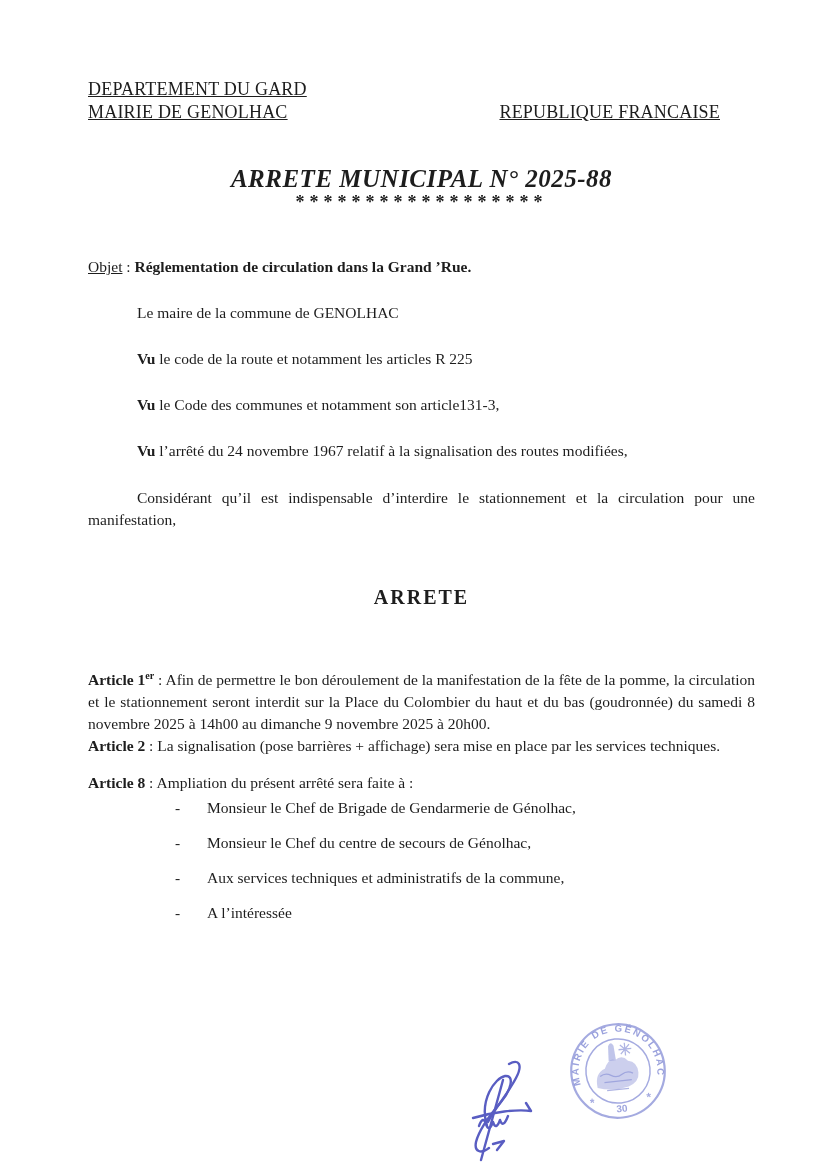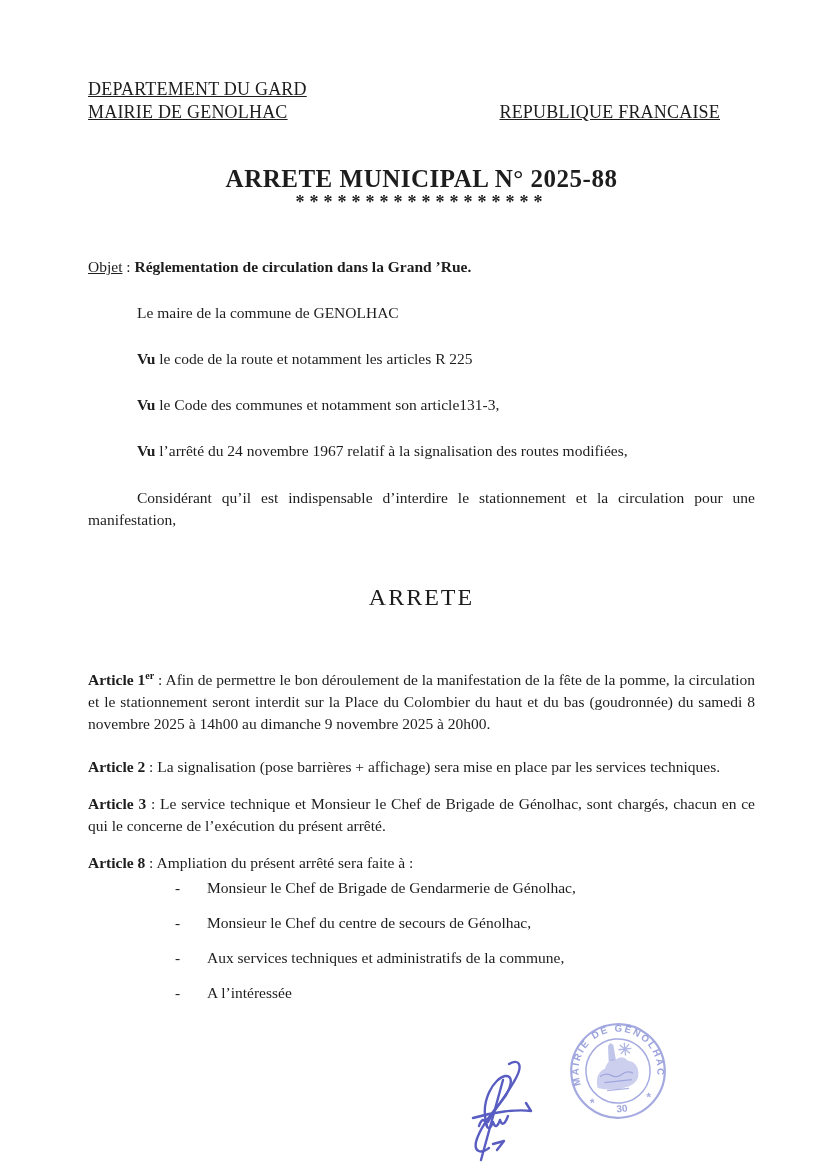--- a/index.html
+++ b/index.html
@@ -27,47 +27,48 @@
   .hdr-right { margin-right: 35px; }
 
   
   .title {
     margin-top: 41px;
     text-align: center;
     font-weight: bold;
     font-size: 25px;
     line-height: 28px;
     letter-spacing: 0.5px;
+    font-style: italic;
   }
   .stars {
     text-align: center;
     font-weight: bold;
     font-size: 18px;
     line-height: 19px;
     letter-spacing: 5px;
   }
 
   
   p { margin: 0; }
   .bt { font-size: 15.5px; line-height: 22px; }
   .objet { margin-top: 44px; }
   .preamble { margin-top: 24px; }
   .ind { text-indent: 49px; margin-top: 24px; }
   .considerant { margin-top: 25px; text-align: justify; }
   .arrete {
     margin-top: 51px;
     text-align: center;
-    font-weight: normal;
-    font-size: 24px;
+    font-weight: bold;
+    font-size: 20px;
     line-height: 30px;
     letter-spacing: 2px;
   }
   .art { text-align: justify; }
   .art1 { margin-top: 53px; }
-  .art2 { margin-top: 21px; }
+  .art2 { }
   .art3 { margin-top: 15px; }
   .art4 { margin-top: 15px; }
   sup { font-size: 0.65em; }
 
   
   .li { display: flex; margin-top: 13px; }
   .li-first { margin-top: 3px; }
   .li .dash { margin-left: 87px; width: 32px; }
 
   
@@ -119,21 +120,20 @@
       <p class="ind"><b>Vu</b> <span>l’arrêté du 24 novembre 1967 relatif à la signalisation des routes modifiées,</span></p>
       <p class="ind considerant">Considérant qu’il est indispensable d’interdire le stationnement et la circulation pour une manifestation,</p>
     </div>
 
     <div class="arrete">ARRETE</div>
 
     <p class="bt art art1"><b><span>Article 1</span><sup>er</sup></b><span> : </span><span>Afin de permettre le bon déroulement de la manifestation de la fête de la pomme, la circulation et le stationnement seront interdit sur la Place du Colombier du haut et du bas (goudronnée) du samedi 8 novembre 2025 à 14h00 au dimanche 9 novembre 2025 à 20h00.</span></p>
 
     <p class="bt art art2"><b>Article 2</b><span> : </span><span>La signalisation (pose barrières + affichage) sera mise en place par les services techniques.</span></p>
 
-    <p class="bt art art3"><b>Article 3</b><span> : </span><span>Le service technique et Monsieur le Chef de Brigade de Génolhac, sont chargés, chacun en ce qui le concerne de l’exécution du présent arrêté.</span></p>
 
     <p class="bt art4"><b>Article 8</b><span> : </span><span>Ampliation du présent arrêté sera faite à :</span></p>
 
     <div class="bt">
       <div class="li li-first">
           <span class="dash">-</span>
           <span>Monsieur le Chef de Brigade de Gendarmerie de Génolhac,</span>
         </div>
       <div class="li">
           <span class="dash">-</span>

